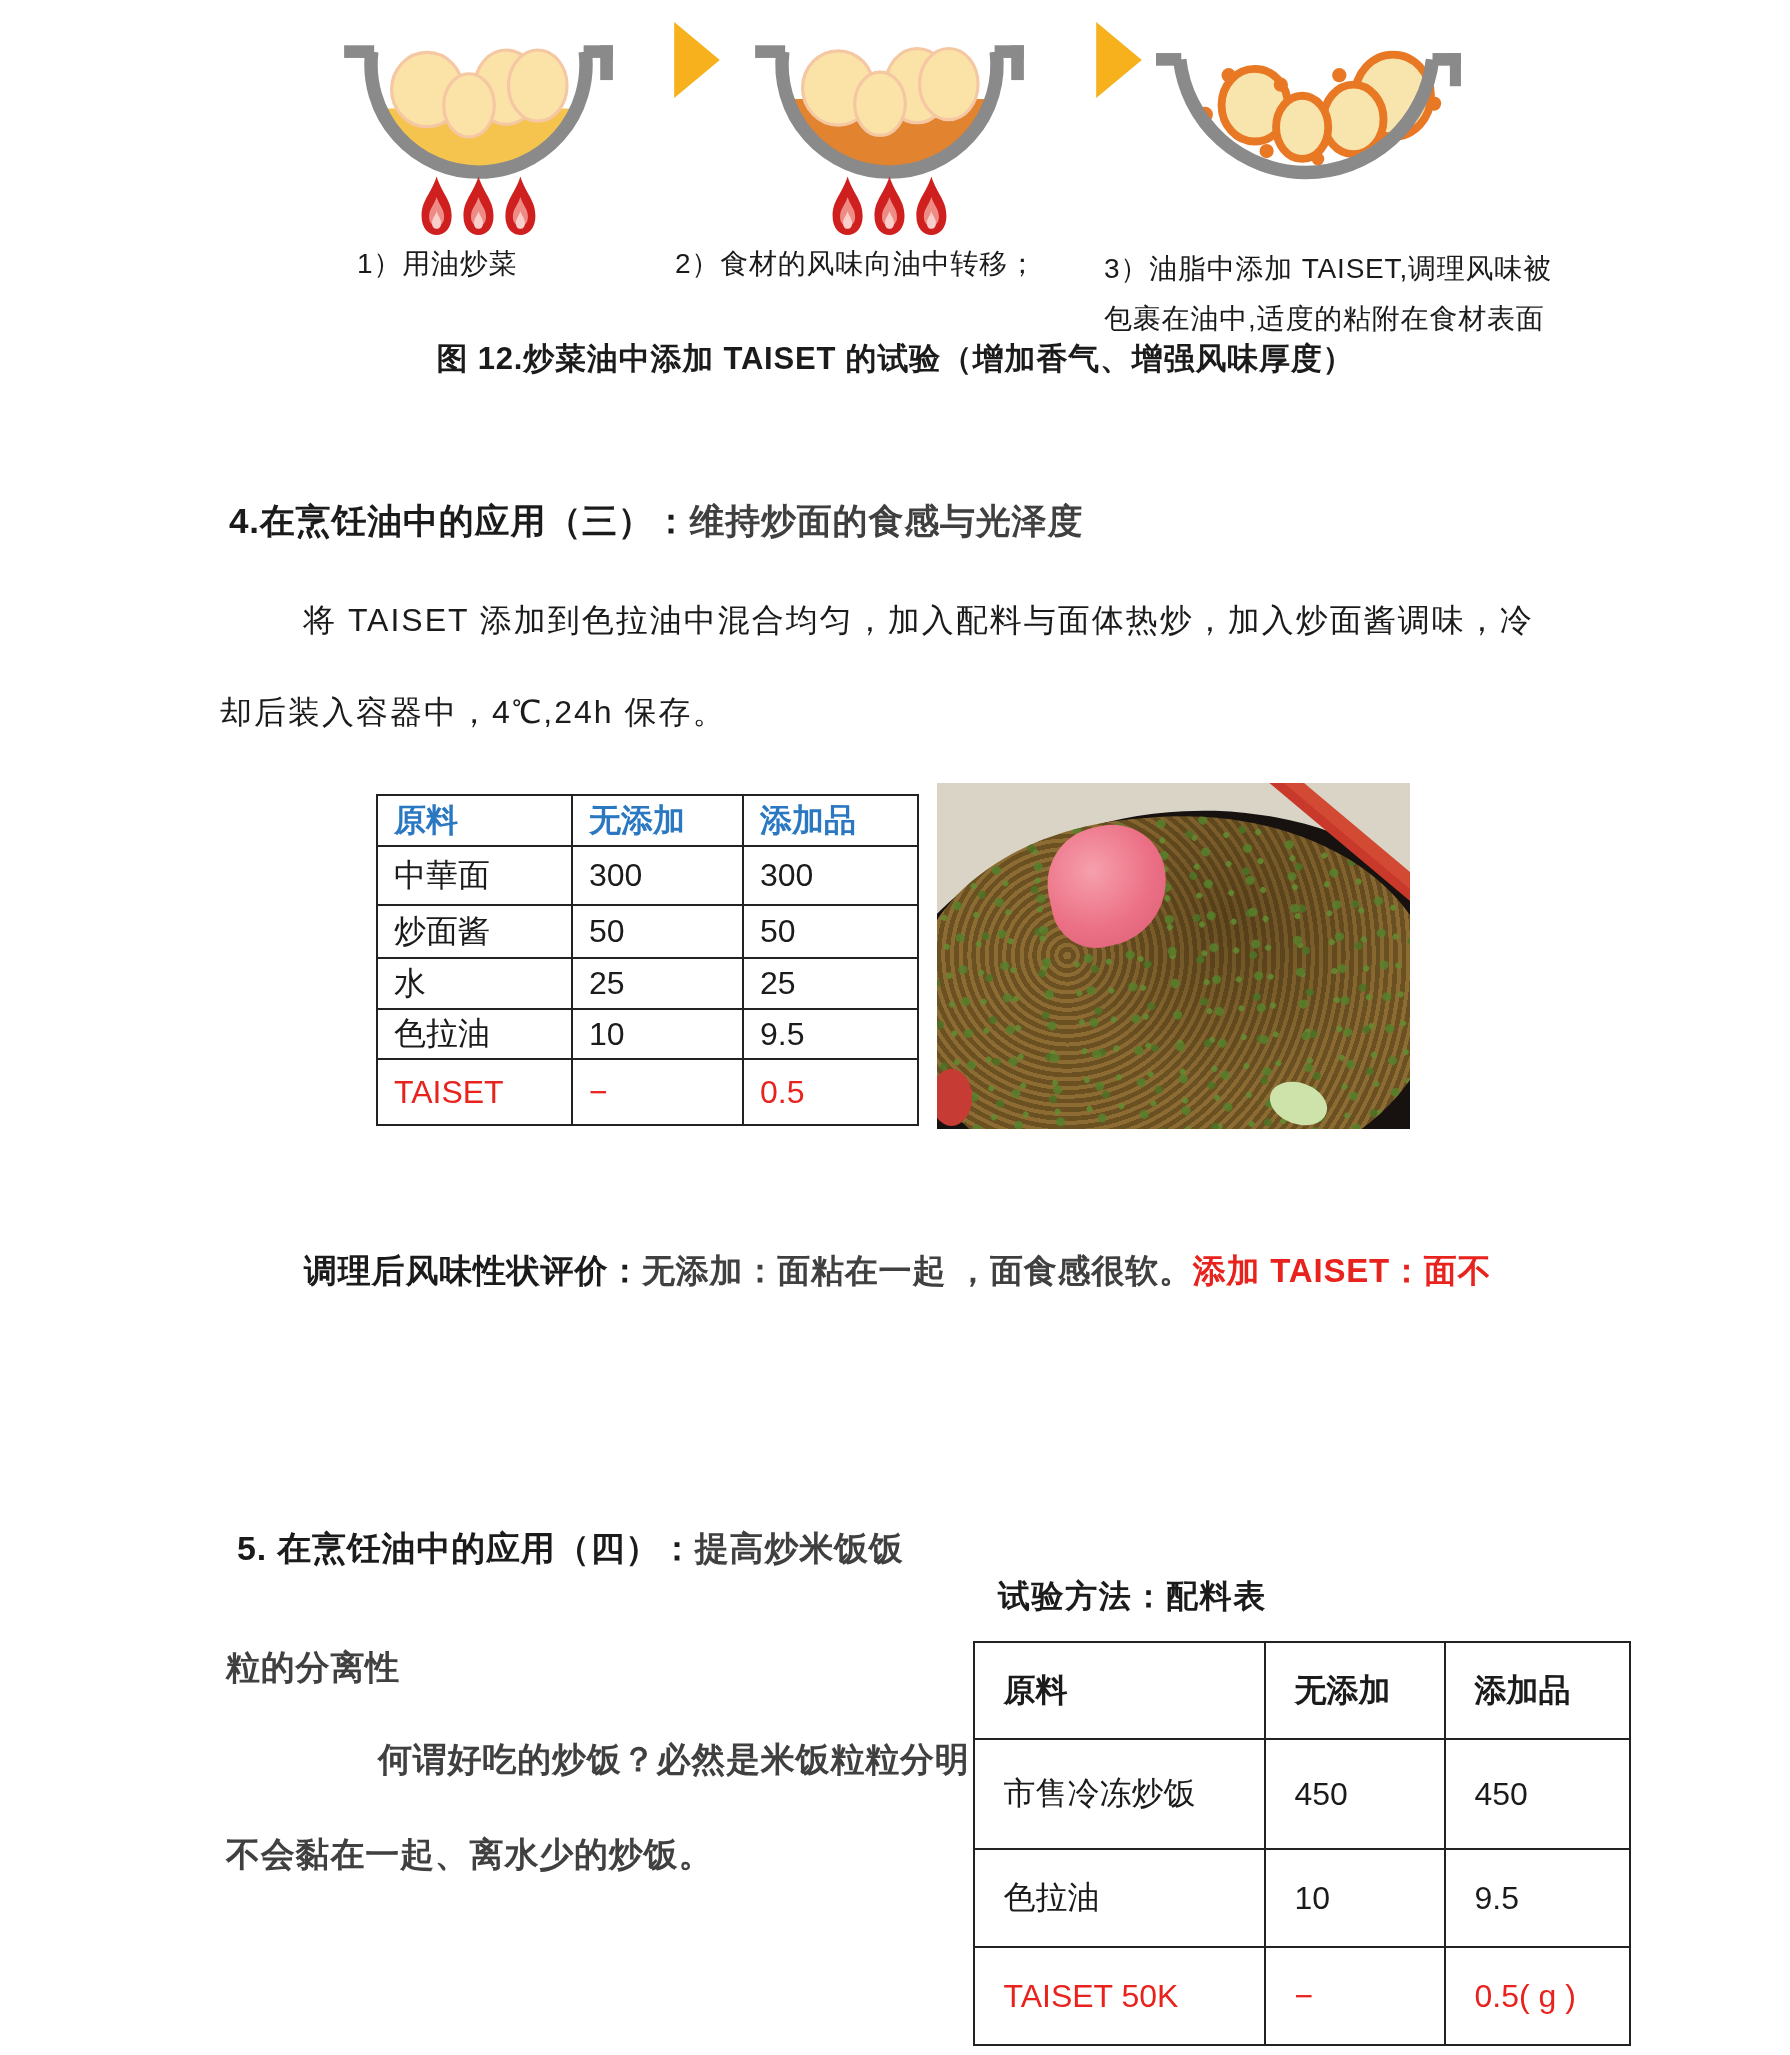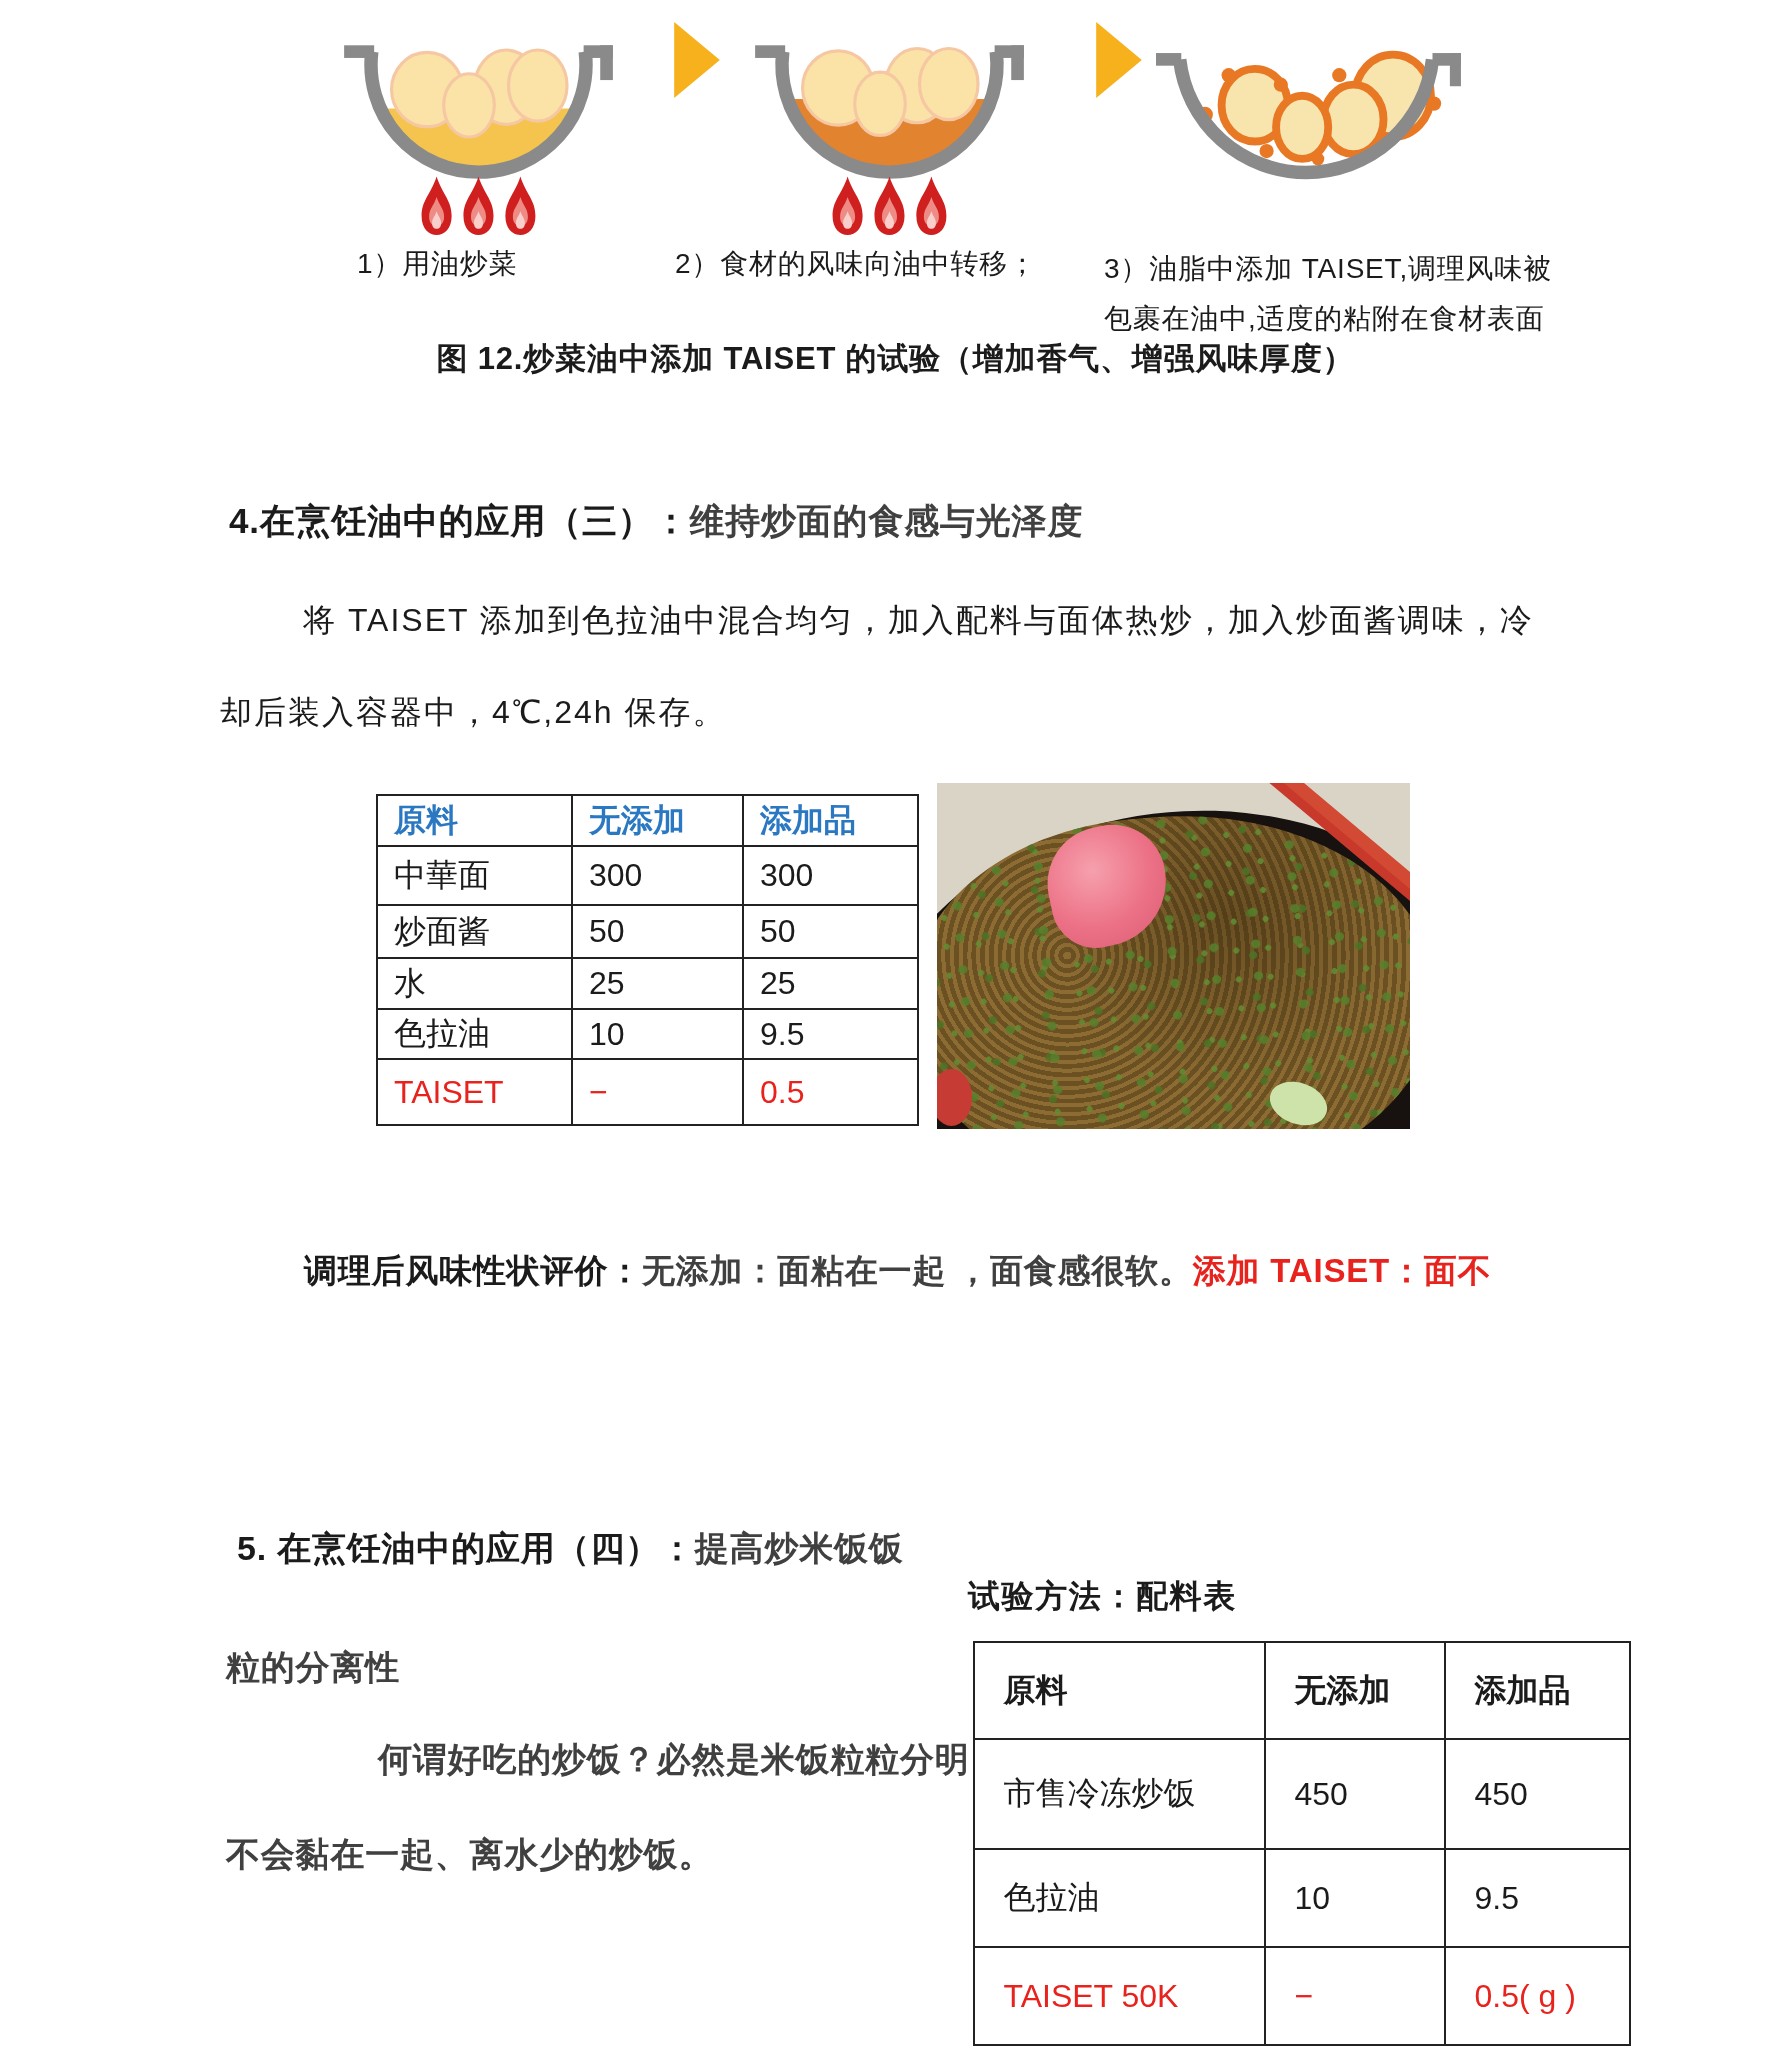--- a/index.html
+++ b/index.html
@@ -67,21 +67,21 @@
   .tomato{left:-6.3px;top:286px;width:41px;height:57px;border-radius:50%;background:#c63b33;}
 
   
   .eval1{left:304px;top:1249px;font-size:33px;font-weight:bold;letter-spacing:0.8px;}
   .eval2{left:240px;top:1335px;font-size:33px;font-weight:bold;letter-spacing:0.8px;}
   .s5{font-size:34px;font-weight:bold;letter-spacing:0.8px;}
   .s5l1{left:237px;top:1526px;}
   .s5l2{left:226px;top:1619px;}
   .s5l3{left:378px;top:1711px;}
   .s5l4{left:226px;top:1806px;}
-  .method{left:968px;top:1575px;font-size:32px;font-weight:bold;letter-spacing:1.6px;}
+  .method{left:998px;top:1575px;font-size:32px;font-weight:bold;letter-spacing:1.6px;}
 </style>
 </head>
 <body>
 
 <div class="page">
 
   <svg width="0" height="0" style="position:absolute" aria-hidden="true">
     <defs>
       <g id="flame">
         <path d="M19,0 C26,22 38,30 38,50 C38,66 29,74 19,74 C9,74 0,66 0,50 C0,30 12,22 19,0 Z" fill="#CF1F1F"></path>

